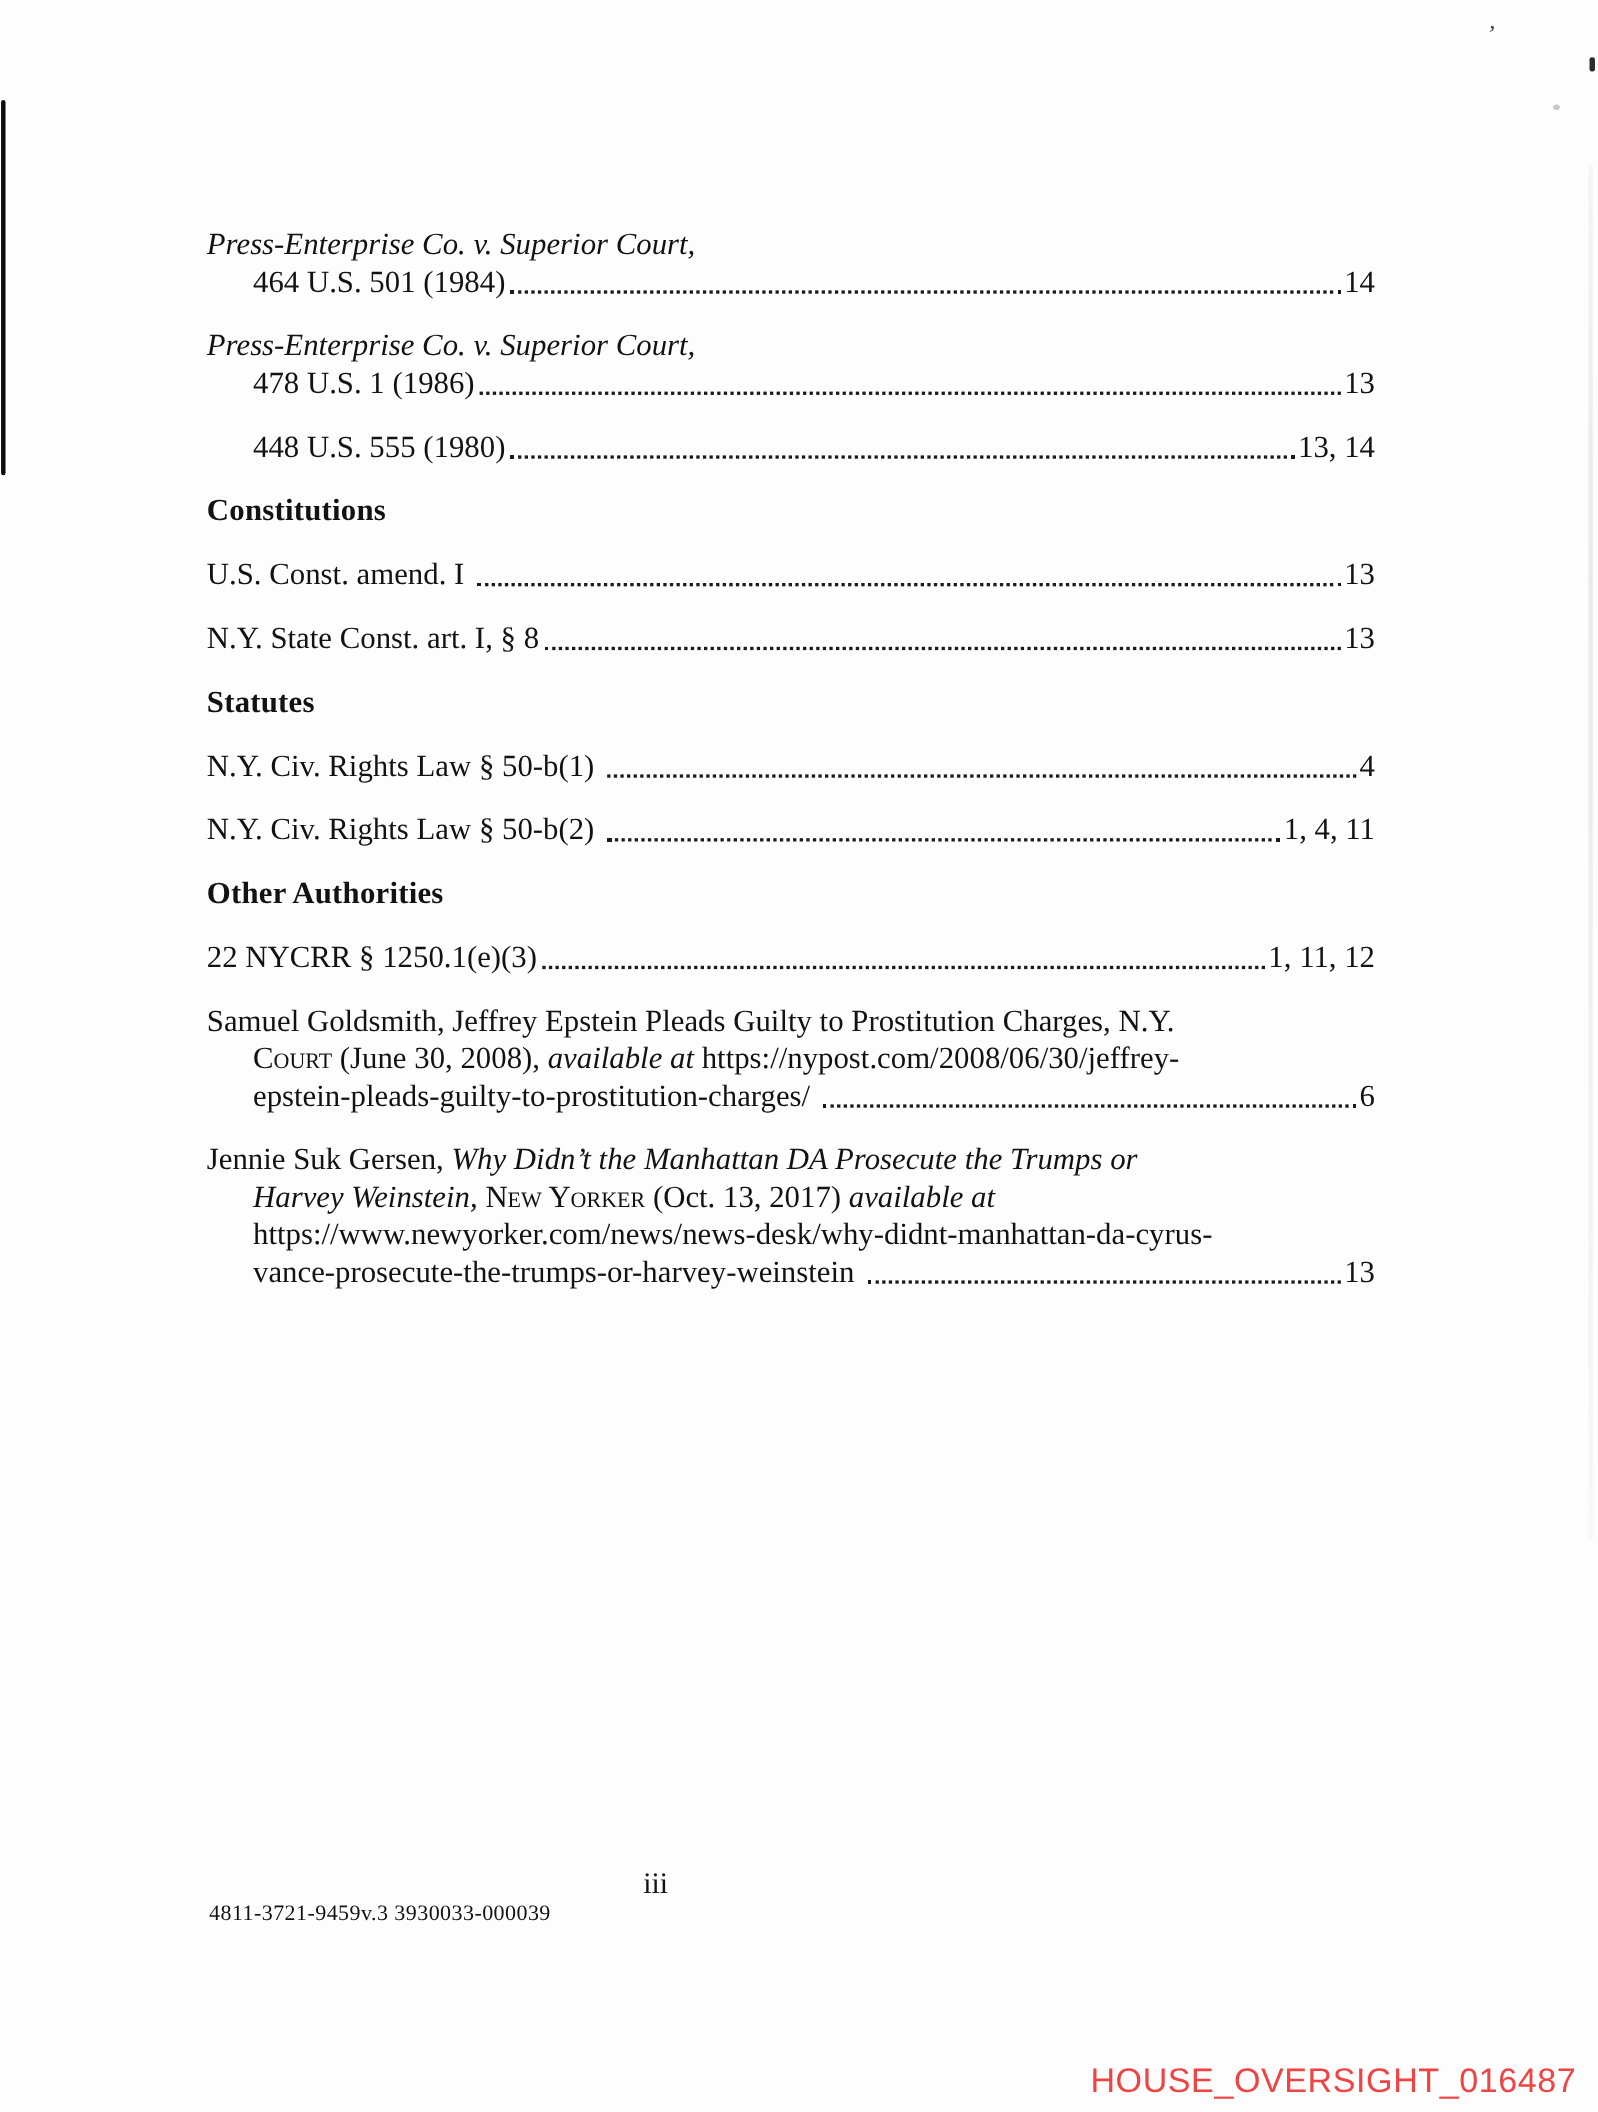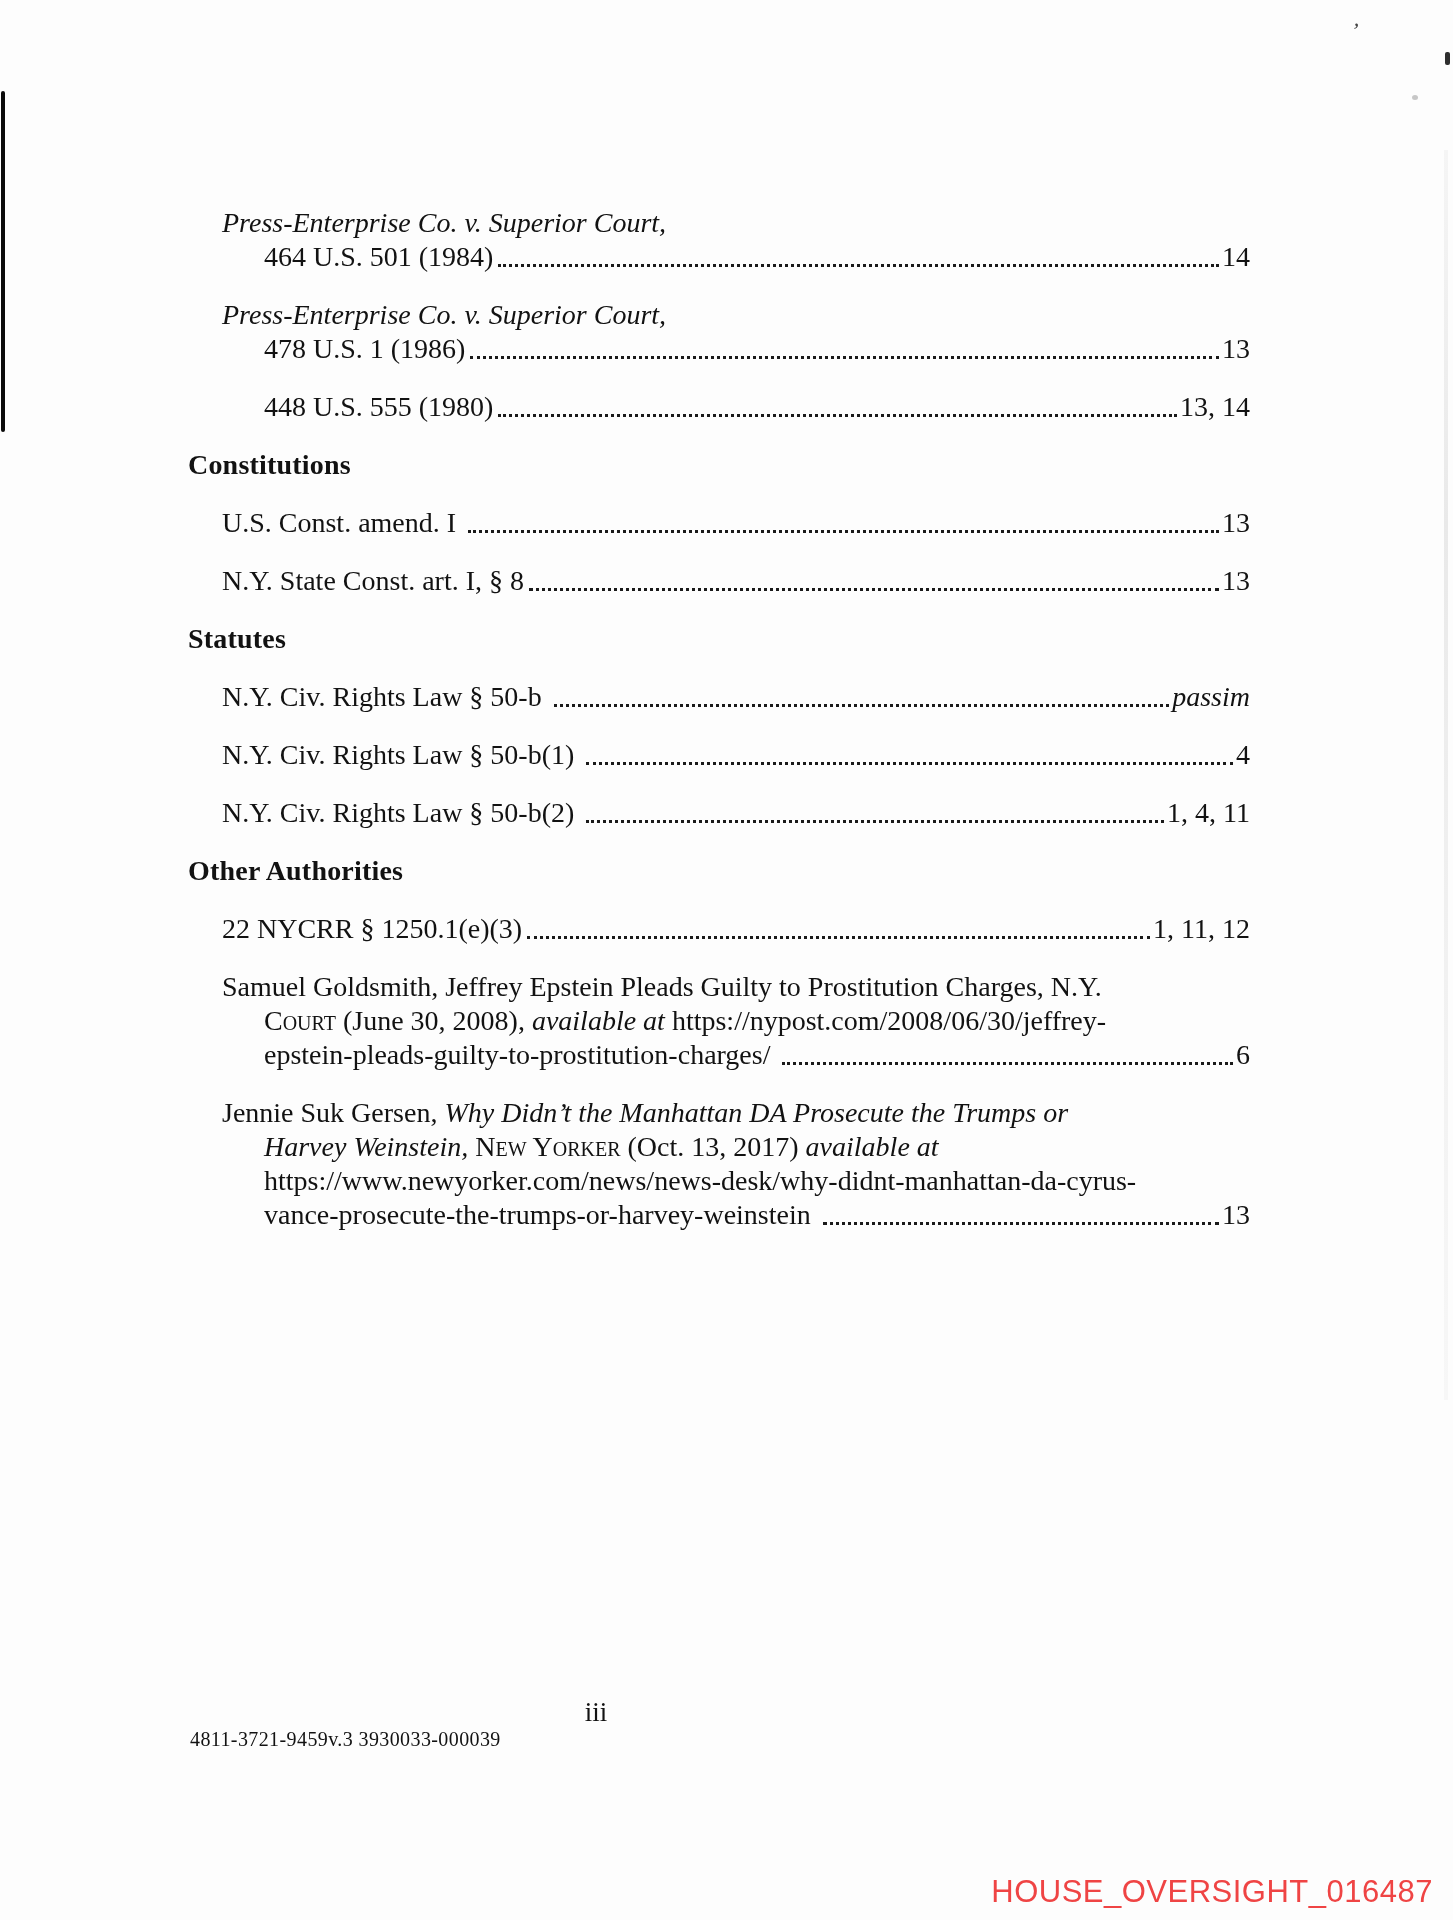--- a/index.html
+++ b/index.html
@@ -15,21 +15,21 @@
   .content {
     position: absolute;
     left: 188px;
     top: 206px;
     width: 1062px;
     font-size: 28px;
     line-height: 34px;
   }
   .entry { margin-bottom: 24px; }
   .heading { font-weight: bold; letter-spacing: 0.2px; }
-  .line { display: flex; margin-left: 34px; }
+  .line { display: flex; }
   .line > span { white-space: pre; }
   .indent { padding-left: 42px; }
   .it { font-style: italic; }
   .sc { font-variant: small-caps; }
   .leader {
     flex: 1 1 auto;
     min-width: 24px;
     border-bottom: 3px dotted #1a1a1a;
     align-self: flex-end;
     margin: 0 3px 7px 5px;
@@ -153,27 +153,20 @@
     <div class="entry">
       <div class="line">
         <span>N.Y. State Const. art. I, § 8</span>
         <span class="leader"></span>
         <span class="pg">13</span>
       </div>
     </div>
 
     <div class="entry heading">Statutes</div>
 
-    <div class="entry">
-      <div class="line">
-        <span>N.Y. Civ. Rights Law § 50-b </span>
-        <span class="leader"></span>
-        <span class="pg it">passim</span>
-      </div>
-    </div>
 
     <div class="entry">
       <div class="line">
         <span>N.Y. Civ. Rights Law § 50-b(1) </span>
         <span class="leader"></span>
         <span class="pg">4</span>
       </div>
     </div>
 
     <div class="entry">

